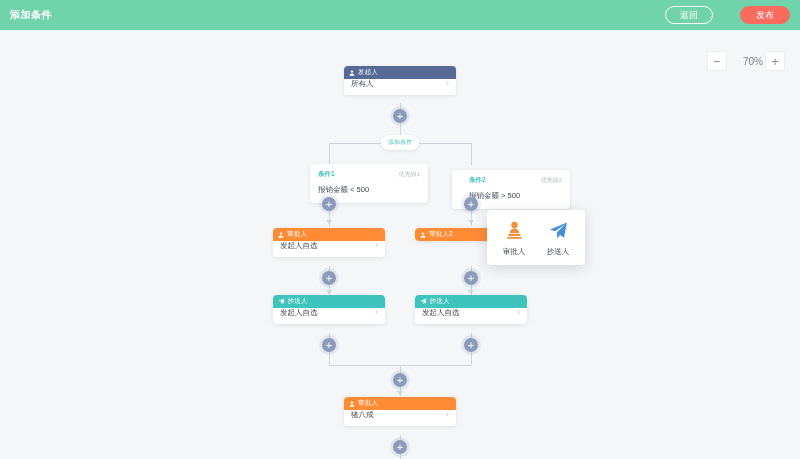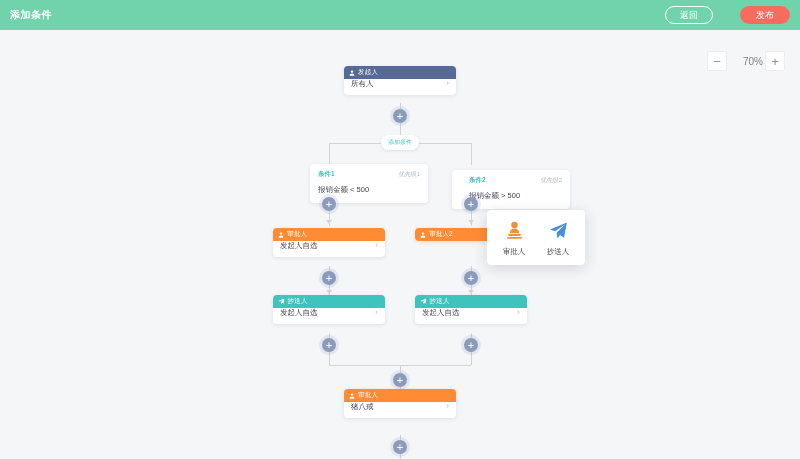--- a/index.html
+++ b/index.html
@@ -388,21 +388,21 @@
 
   <div class="vline" style="left:471px; top:303px; height:32px;"></div>
   <div class="plus" style="left:464px; top:308px;">+</div>
 
   <div class="hline" style="left:329px; top:335px; width:142px;"></div>
 
   <div class="vline" style="left:400px; top:335px; height:31px;"></div>
   <div class="plus" style="left:393px; top:343px;">+</div>
   <div class="arrow" style="left:396.5px; top:361px;"></div>
 
-  <div class="node" style="left:344px; top:359px;">
+  <div class="node" style="left:344px; top:367px;">
     <div class="node-head head-approver">
       <span>
         <svg width="6" height="6" viewBox="0 0 16 16" fill="#ffffff">
             <circle cx="8" cy="4.2" r="3.2"></circle>
             <path d="M1.6 15.2c0-3.6 2.9-5.6 6.4-5.6s6.4 2 6.4 5.6z"></path>
           </svg>
       </span>
       <span>审批人</span>
     </div>
     <div class="node-body">

